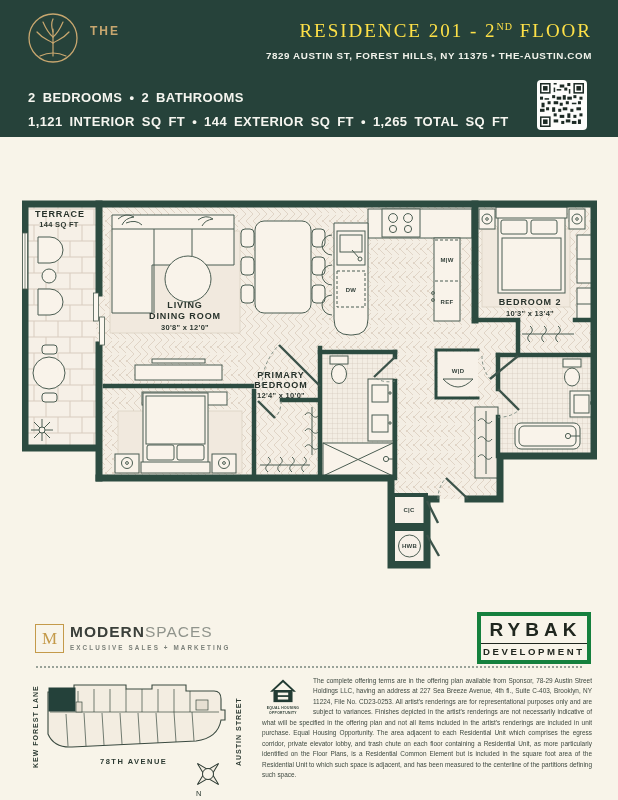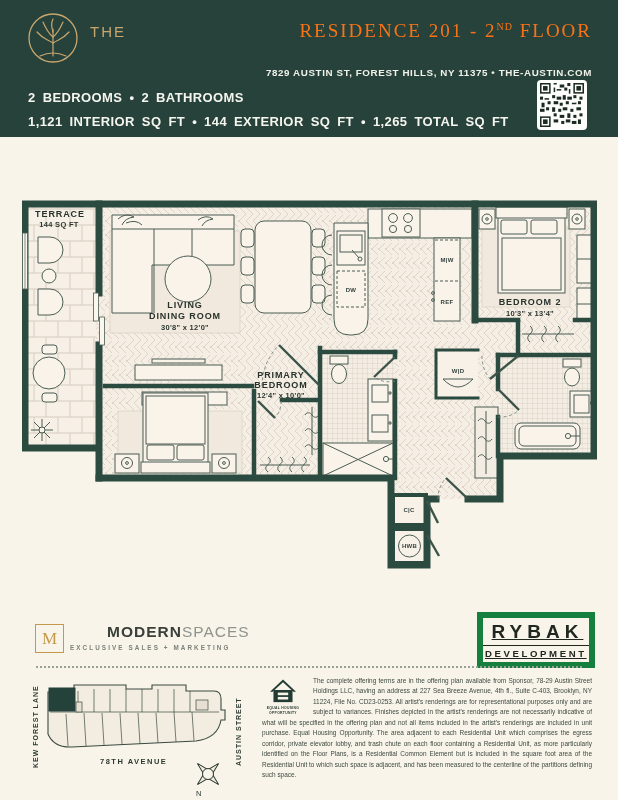--- a/index.html
+++ b/index.html
@@ -1,27 +1,27 @@
 <!DOCTYPE html>
 <html><head>
 <meta charset="utf-8">
 <style>
   html,body{margin:0;padding:0;background:#e8e4d8;}
   .page{position:relative;width:618px;height:800px;background:#f8f4e9;overflow:hidden;
         font-family:"Liberation Sans",sans-serif;}
   
   .header{position:absolute;left:0;top:0;width:618px;height:137px;background:#26423a;}
   .brand{position:absolute;left:26px;top:11px;display:flex;align-items:center;}
-  .brand-the{color:#c8a76f;font-size:15px;font-weight:400;letter-spacing:2px;margin:0 2px 14px 10px;}
+  .brand-the{color:#c8a76f;font-size:12px;font-weight:700;letter-spacing:2px;margin:0 2px 14px 10px;}
   .brand-name{color:#cfae74;font-family:"Liberation Serif",serif;font-size:41px;font-weight:400;
               letter-spacing:11px;line-height:1;}
   .title-block{position:absolute;right:26px;top:20px;text-align:right;}
-  .res-title{color:#f97316;font-family:"Liberation Serif",serif;font-size:19px;letter-spacing:2px;}
+  .res-title{color:#fde047;font-family:"Liberation Serif",serif;font-size:19px;letter-spacing:2px;}
   .res-title sup{font-size:10px;letter-spacing:1px;}
-  .address{color:#f0f2ea;font-size:9.8px;font-weight:700;letter-spacing:.6px;margin-top:25px;}
+  .address{color:#f0f2ea;font-size:9.8px;font-weight:700;letter-spacing:.6px;margin-top:8px;}
   .stats{position:absolute;left:28px;top:86px;color:#f5f5ef;font-size:13px;font-weight:700;
          letter-spacing:.4px;line-height:1.85;word-spacing:3px;}
   .qr-wrap{position:absolute;right:31px;top:80px;width:50px;height:50px;background:#fdfdfb;
            border-radius:4px;padding:3px;box-sizing:border-box;}
   
   .plan-svg{position:absolute;left:22px;top:193px;}
   svg text{font-family:"Liberation Sans",sans-serif;}
   .wall{stroke:#2c4b40;fill:none;stroke-linecap:square;}
   .w7{stroke-width:7px;} .w4{stroke-width:4.5px;} .w3{stroke-width:3px;}
   .fur{fill:#f9f3ea;stroke:#4b5d52;stroke-width:1px;}
@@ -32,25 +32,25 @@
   .alab{font-size:6px;font-weight:700;fill:#33403a;letter-spacing:.3px;text-anchor:middle;}
   .door{stroke:#3c534a;stroke-width:2.4px;fill:none;}
   .swing{stroke:#74857a;stroke-width:.9px;fill:none;stroke-dasharray:3,2.6;}
   .hang{stroke:#4b5d52;stroke-width:1px;fill:none;}
   
   .ms{position:absolute;left:35px;top:624px;display:flex;align-items:flex-start;}
   .ms-box{width:27px;height:27px;border:1.5px solid #c49a4a;display:flex;align-items:center;
           justify-content:center;color:#c49a4a;font-family:"Liberation Serif",serif;font-size:17px;}
   .ms-text{margin-left:6px;}
   .ms-line{font-size:15.5px;letter-spacing:1px;line-height:1;}
-  .ms-modern{font-weight:800;color:#3a3f3a;margin-left:37px;}
+  .ms-modern{font-weight:800;color:#3a3f3a;}
   .ms-spaces{font-weight:300;color:#90948c;margin-top:38px;}
   .ms-tag{font-size:6.3px;letter-spacing:2.1px;color:#7c817a;font-weight:700;margin-top:4px;}
-  .rybak{position:absolute;left:477px;top:612px;width:106px;border:6px solid #15803d;
-         text-align:center;background:transparent;color:#20271f;text-decoration:underline;}
+  .rybak{position:absolute;left:477px;top:612px;width:106px;border:4px solid #15803d;
+         text-align:center;background:transparent;color:#20271f;}
   .rybak-name{font-size:19px;font-weight:700;letter-spacing:5px;padding:3px 0 2px 3px;}
   .rybak-sub{font-size:9.6px;font-weight:700;letter-spacing:2.6px;border-top:1.5px solid #20271f;
              padding:2px 8px 3px 2px;}
   .dots{position:absolute;left:36px;top:666px;width:546px;border-top:2px dotted #99a298;}
   
   .siteplan{position:absolute;left:28px;top:676px;}
   .legal{position:absolute;left:262px;top:676px;width:330px;font-size:6.45px;line-height:1.62;
          color:#3e4940;text-align:justify;}
   .eho{float:left;width:42px;margin:1px 9px 2px 0;text-align:center;}
   .eho-cap{font-size:3.4px;letter-spacing:.3px;color:#2a3b33;font-weight:700;line-height:1.3;}

